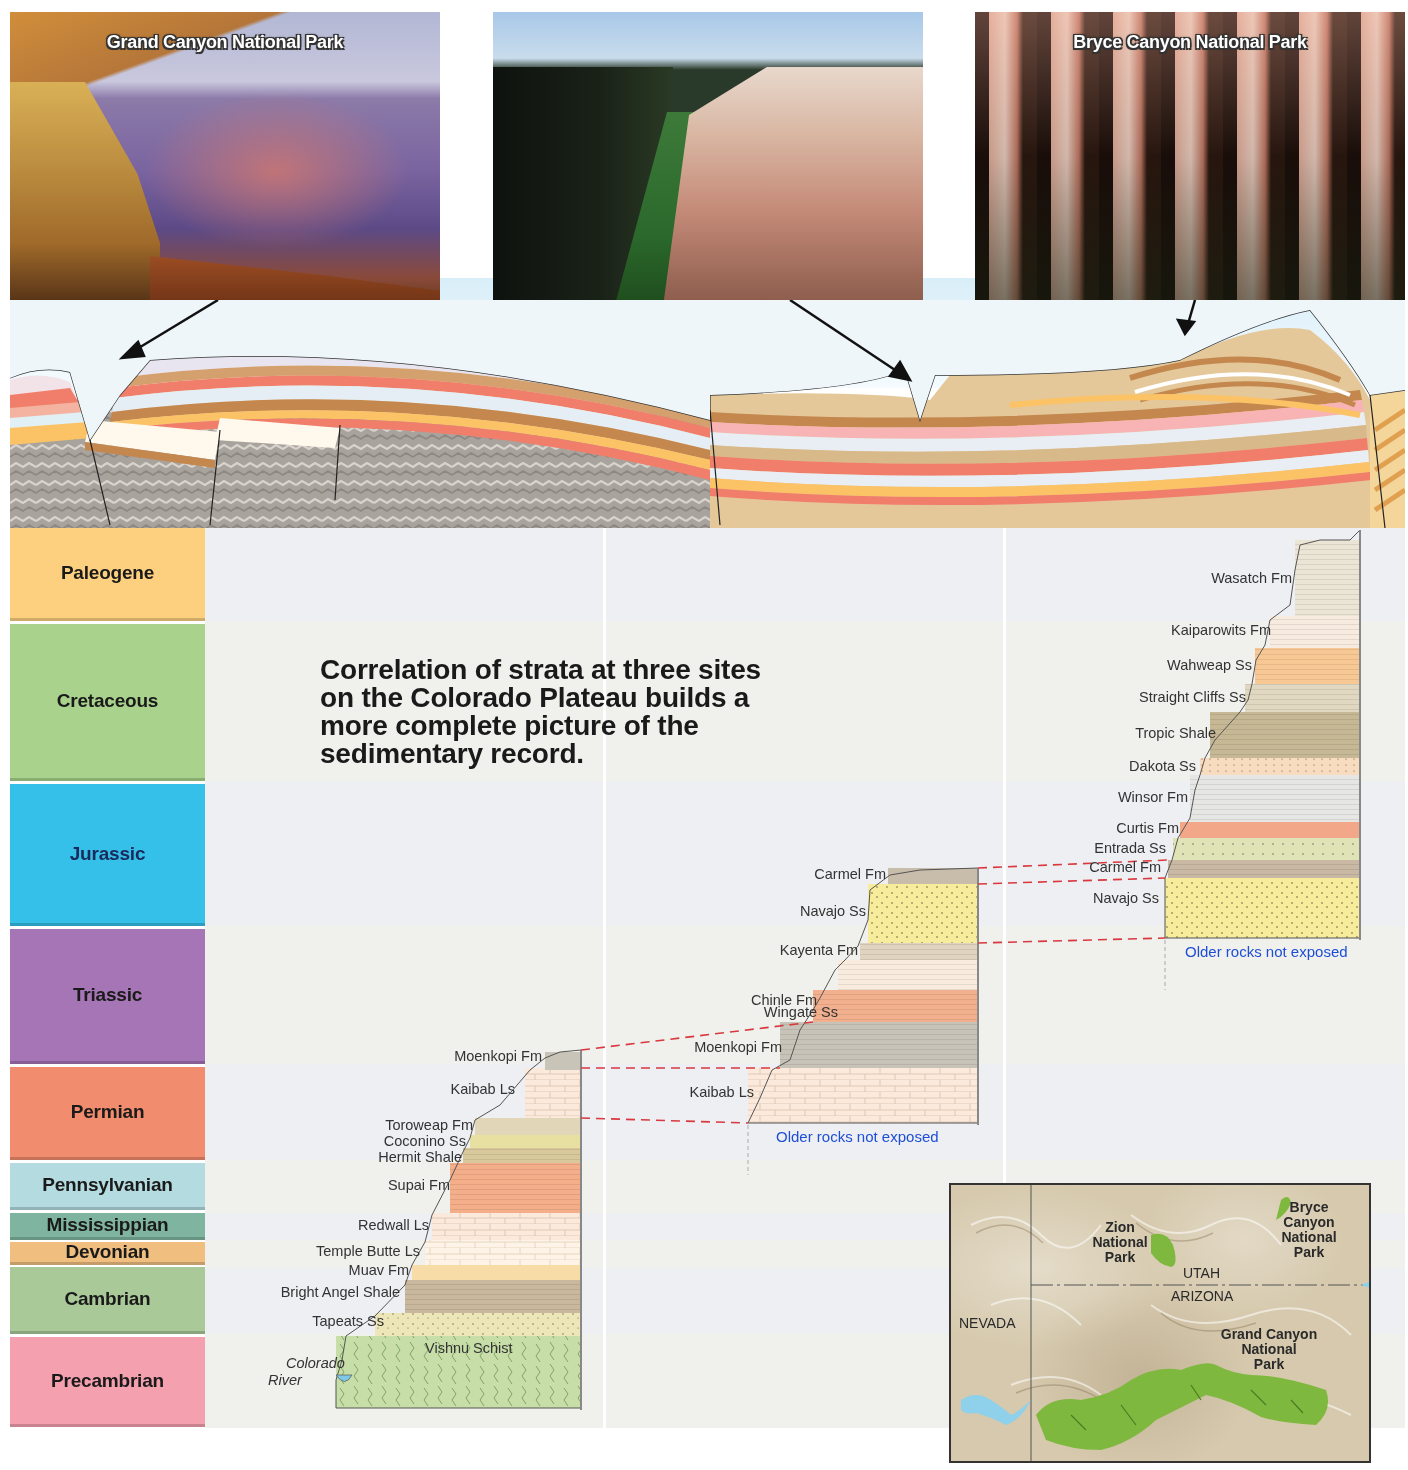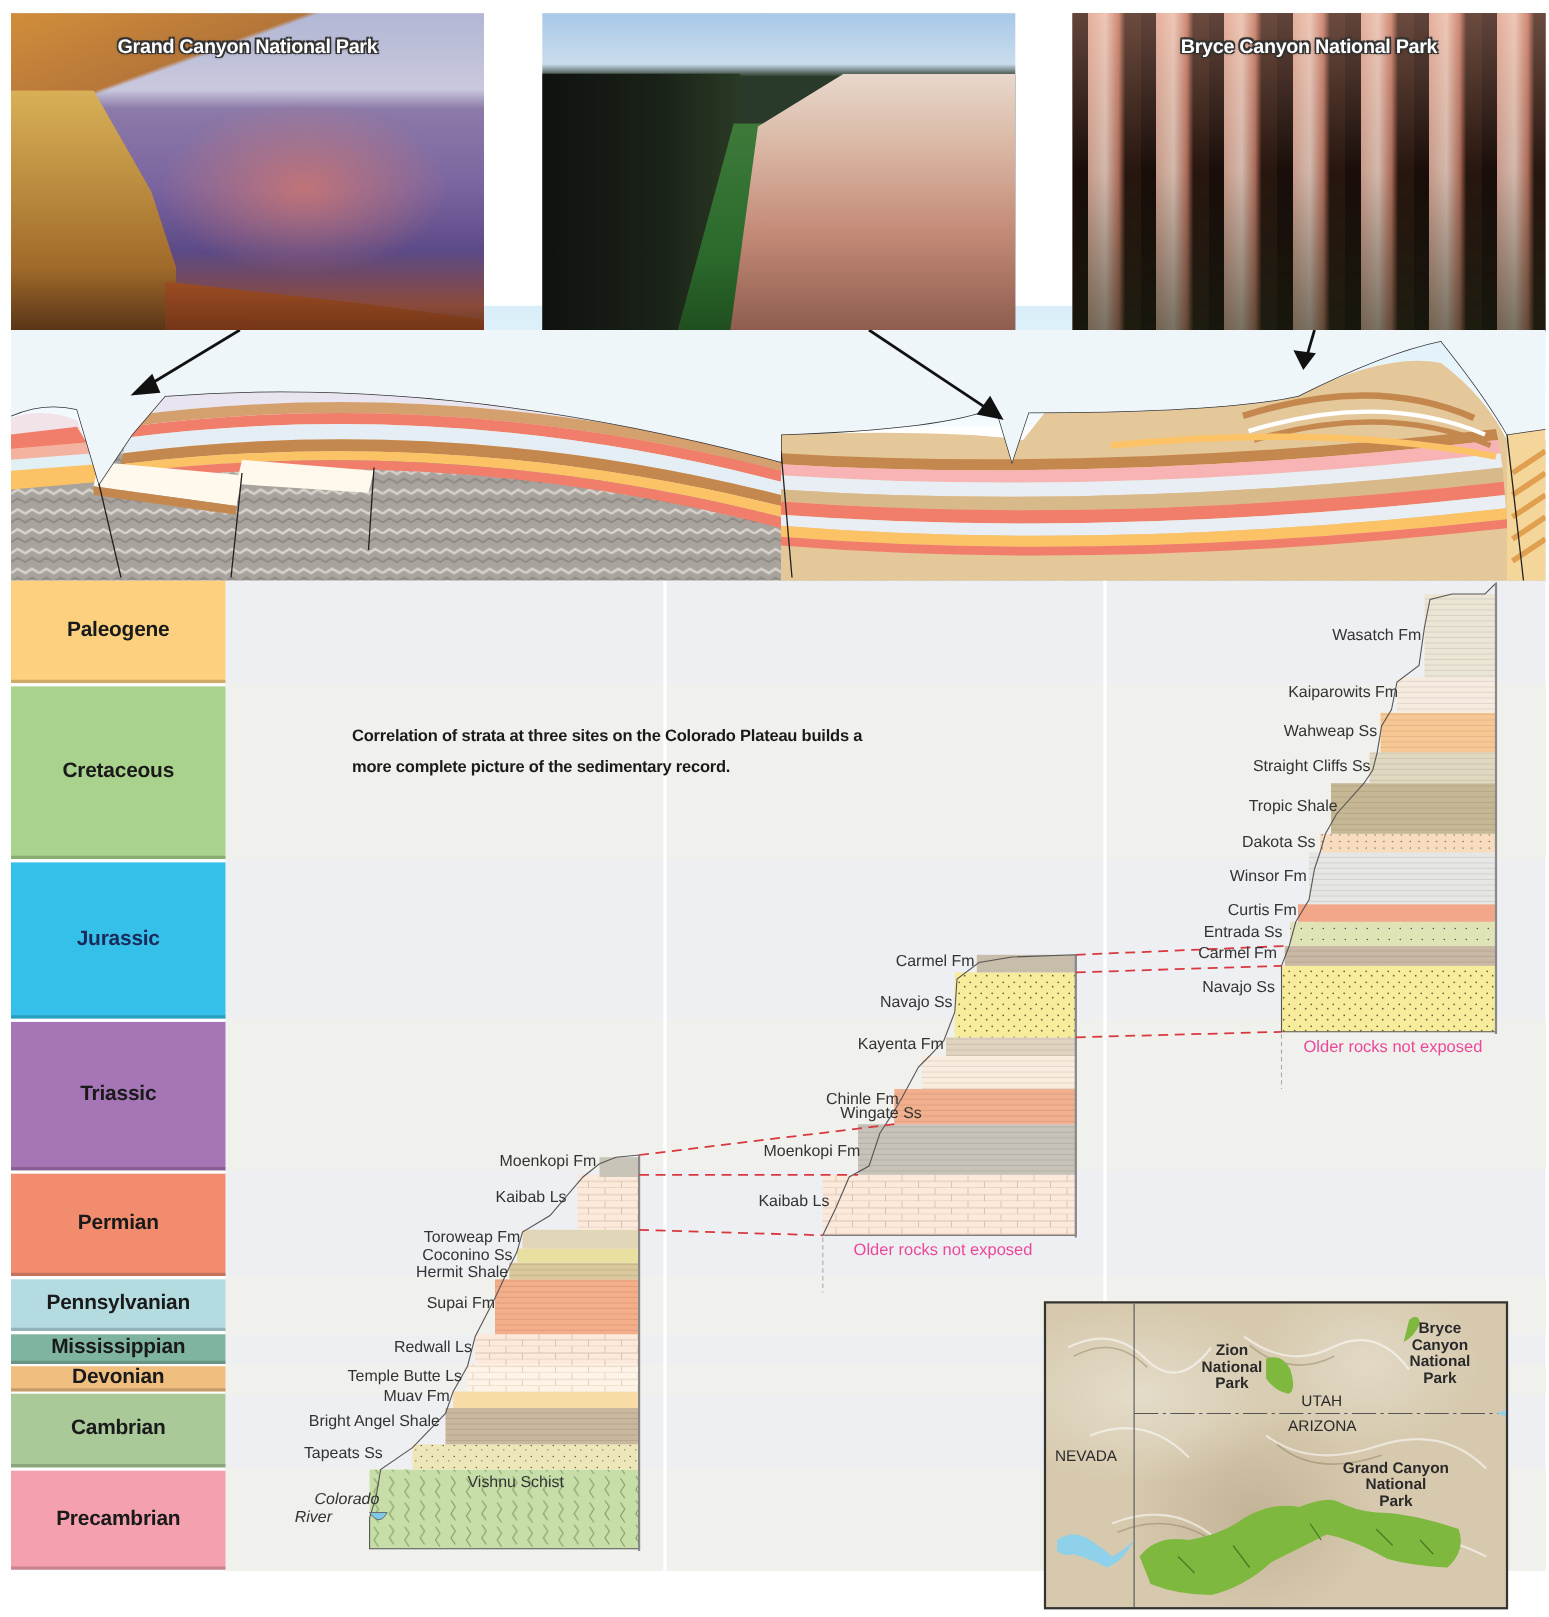--- a/index.html
+++ b/index.html
@@ -45,27 +45,27 @@
   #cross-section { position: absolute; left: 10px; top: 300px; width: 1395px; height: 228px; }
 
   
   .col-bg { position:absolute; top:528px; height:900px; background:#eeeff2; }
   .row-band { position:absolute; left:205px; width:1200px; }
   .period { position:absolute; left:10px; width:195px; display:flex; align-items:center; justify-content:center;
     font-weight:bold; font-size:19px; color:#1a1a1a; border-bottom:3px solid rgba(0,0,0,0.18);
     font-family: "Liberation Sans", sans-serif; letter-spacing:-0.2px; }
   .col-divider { position:absolute; top:528px; width:3px; height:900px; background:#ffffff; }
 
-  .caption { position:absolute; left:320px; top:656px; width:480px; font-size:15px; line-height:28px;
+  .caption { position:absolute; left:320px; top:656px; width:480px; font-size:28px; line-height:28px;
     font-weight:bold; color:#1a1a1a; letter-spacing:-0.2px; }
 
   .label { position:absolute; font-size:14.5px; color:#333; white-space:nowrap; line-height:16px; }
   .label.r { text-align:center; }
   .label.it { font-style:italic; }
-  .note { position:absolute; font-size:15px; color:#ec4899; white-space:nowrap; }
+  .note { position:absolute; font-size:15px; color:#1d4ed8; white-space:nowrap; }
 
   #columns-svg { position:absolute; left:0; top:0; width:1408px; height:1470px; }
 
   
   #map { position:absolute; left:949px; top:1183px; width:422px; height:280px; border:2px solid #333;
     background:
       radial-gradient(ellipse at 20% 30%, rgba(255,255,255,0.35), transparent 30%),
       radial-gradient(ellipse at 70% 20%, rgba(255,255,255,0.3), transparent 25%),
       radial-gradient(ellipse at 45% 70%, rgba(160,140,110,0.35), transparent 35%),
       #d6c9ad; overflow:hidden; }
@@ -305,21 +305,21 @@
 <div class="label r" style="right:866px;top:1048px;">Moenkopi Fm</div>
 <div class="label r" style="right:893px;top:1081px;">Kaibab Ls</div>
 <div class="label r" style="right:935px;top:1117px;">Toroweap Fm</div>
 <div class="label r" style="right:942px;top:1133px;">Coconino Ss</div>
 <div class="label r" style="right:946px;top:1149px;">Hermit Shale</div>
 <div class="label r" style="right:958px;top:1177px;">Supai Fm</div>
 <div class="label r" style="right:979px;top:1217px;">Redwall Ls</div>
 <div class="label r" style="right:988px;top:1243px;">Temple Butte Ls</div>
 <div class="label r" style="right:999px;top:1262px;">Muav Fm</div>
 <div class="label r" style="right:1008px;top:1284px;">Bright Angel Shale</div>
-<div class="label r" style="right:1060px;top:1313px;">Tapeats Ss</div>
+<div class="label r" style="right:1024px;top:1313px;">Tapeats Ss</div>
 <div class="label" style="left:425px;top:1340px;text-align:center;">Vishnu Schist</div>
 <div class="label it" style="left:286px;top:1355px;">Colorado</div>
 <div class="label it" style="left:268px;top:1372px;">River</div>
 
 <div class="label r" style="right:522px;top:866px;">Carmel Fm</div>
 <div class="label r" style="right:542px;top:903px;">Navajo Ss</div>
 <div class="label r" style="right:550px;top:942px;">Kayenta Fm</div>
 <div class="label r" style="right:570px;top:964px;margin-top:40px;">Wingate Ss</div>
 <div class="label r" style="right:591px;top:992px;">Chinle Fm</div>
 <div class="label r" style="right:626px;top:1039px;">Moenkopi Fm</div>

